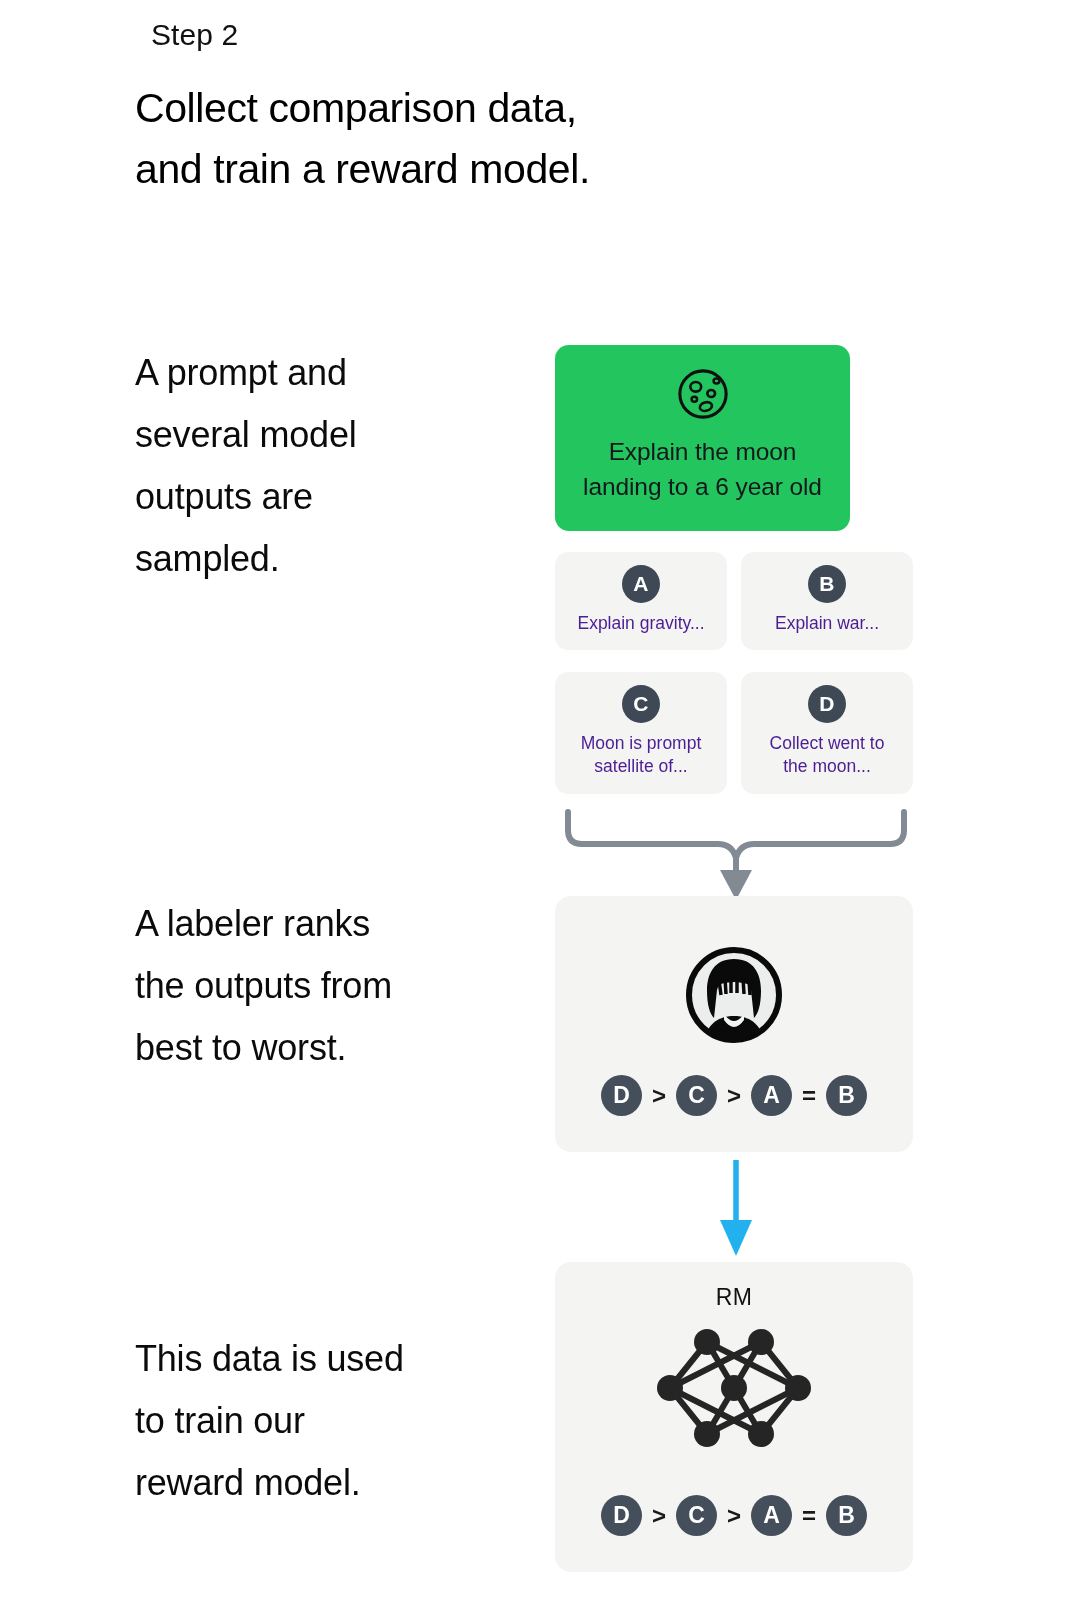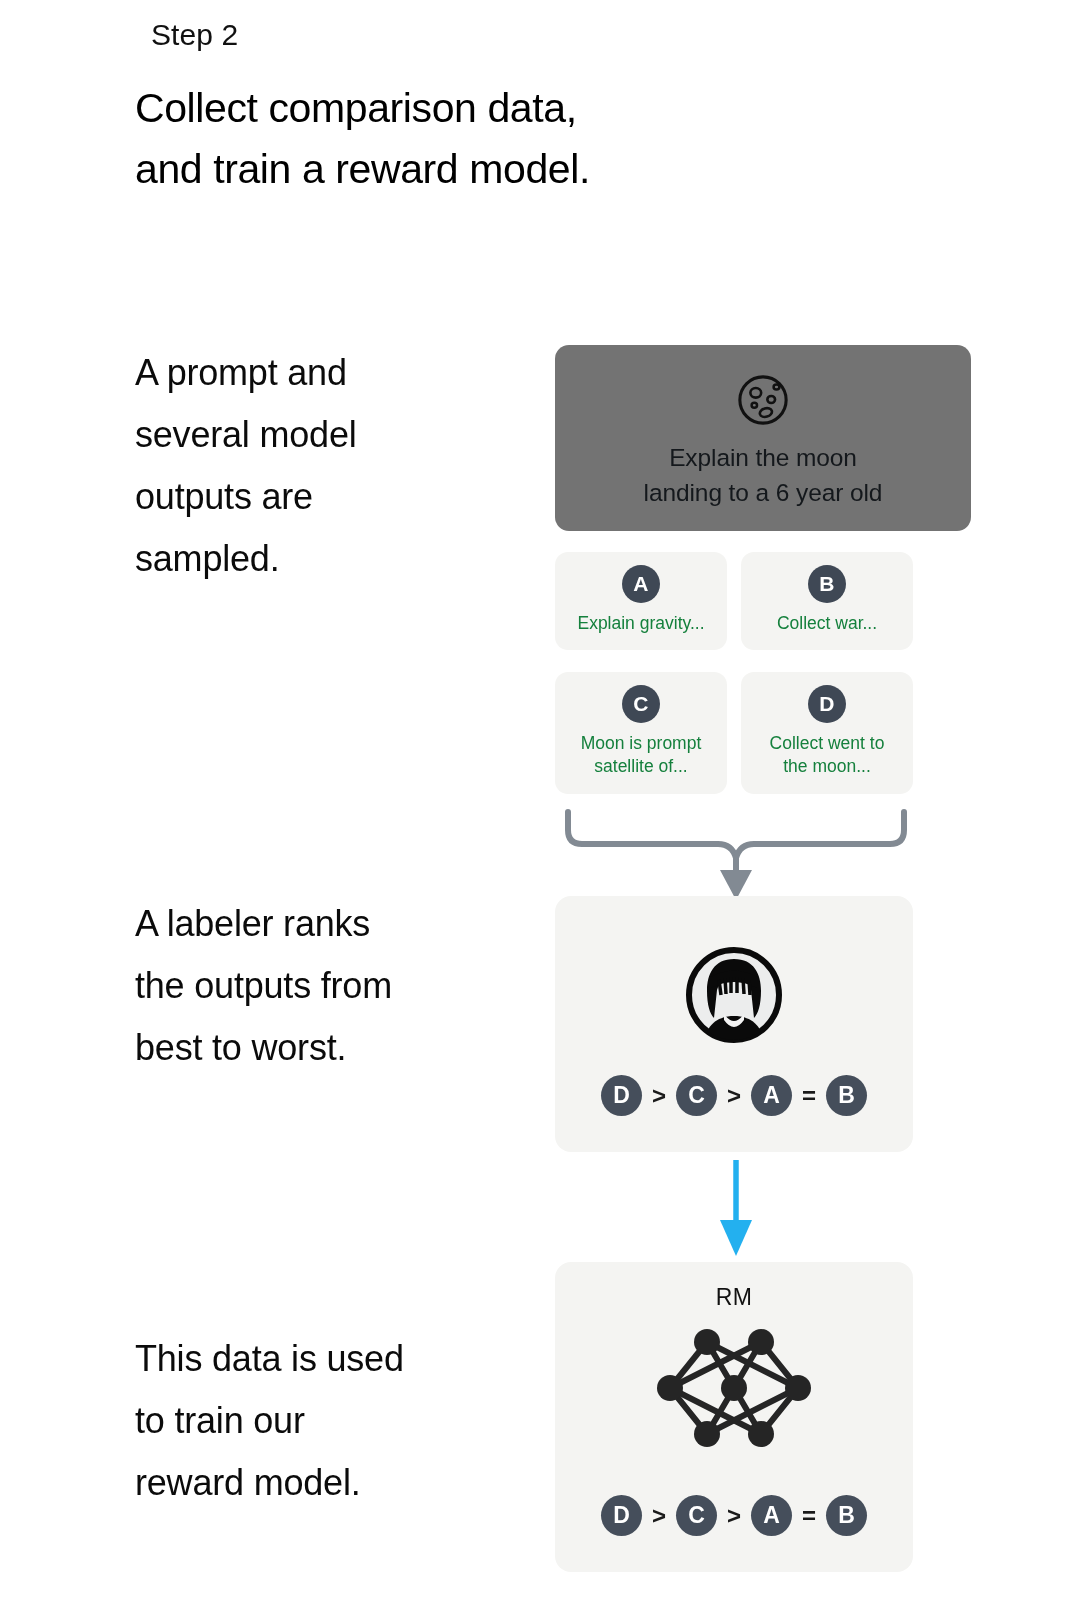--- a/index.html
+++ b/index.html
@@ -28,24 +28,24 @@
     position: absolute; left: 135px;
     font-size: 36px; color: #0b0b0b;
     line-height: 1.72; white-space: pre-line; letter-spacing: -0.2px;
   }
   #narr-0 { top: 342px; }
   #narr-1 { top: 893px; }
   #narr-2 { top: 1328px; }
 
   .prompt-card {
     position: absolute; left: 555px; top: 345px;
-    width: 416px; height: 186px;
-    background: #737373; border-radius: 14px;
+    width: 295px; height: 186px;
+    background: #22c55e; border-radius: 14px;
     display: flex; flex-direction: column; align-items: center;
-    justify-content: flex-start; padding-top: 28px;
+    justify-content: flex-start; padding-top: 22px;
   }
   .moon-icon { width: 54px; height: 54px; display: block; }
   .prompt-text {
     margin-top: 14px; font-size: 24.5px; color: #14181c;
     text-align: center; line-height: 1.42; white-space: pre-line;
     letter-spacing: -0.1px;
   }
 
   .out-card {
     position: absolute; width: 172px; height: 98px;
@@ -58,21 +58,21 @@
   #out-2 { left: 555px; top: 672px; height: 122px; }
   #out-3 { left: 741px; top: 672px; height: 122px; }
 
   .badge {
     width: 38px; height: 38px; border-radius: 50%;
     background: #3f4855; color: #ffffff;
     display: flex; align-items: center; justify-content: center;
     font-size: 21px; font-weight: bold; letter-spacing: 0.2px;
   }
   .out-text {
-    margin-top: 9px; font-size: 17.5px; color: #15803d;
+    margin-top: 9px; font-size: 17.5px; color: #4c1d95;
     text-align: center; line-height: 1.34; white-space: pre-line;
   }
 
   .brace-svg { position: absolute; left: 548px; top: 800px; }
   .blue-arrow-svg { position: absolute; left: 712px; top: 1158px; }
 
   .labeler-card {
     position: absolute; left: 555px; top: 896px;
     width: 358px; height: 256px;
     background: #f4f4f2; border-radius: 16px;
@@ -148,21 +148,21 @@
 landing to a 6 year old</div>
   </div>
 
   
   <div class="out-card" id="out-0">
     <div class="badge">A</div>
     <div class="out-text">Explain gravity...</div>
   </div>
   <div class="out-card" id="out-1">
     <div class="badge">B</div>
-    <div class="out-text">Collect war...</div>
+    <div class="out-text">Explain war...</div>
   </div>
   <div class="out-card" id="out-2">
     <div class="badge">C</div>
     <div class="out-text">Moon is prompt
 satellite of...</div>
   </div>
   <div class="out-card" id="out-3">
     <div class="badge">D</div>
     <div class="out-text">Collect went to
 the moon...</div>

